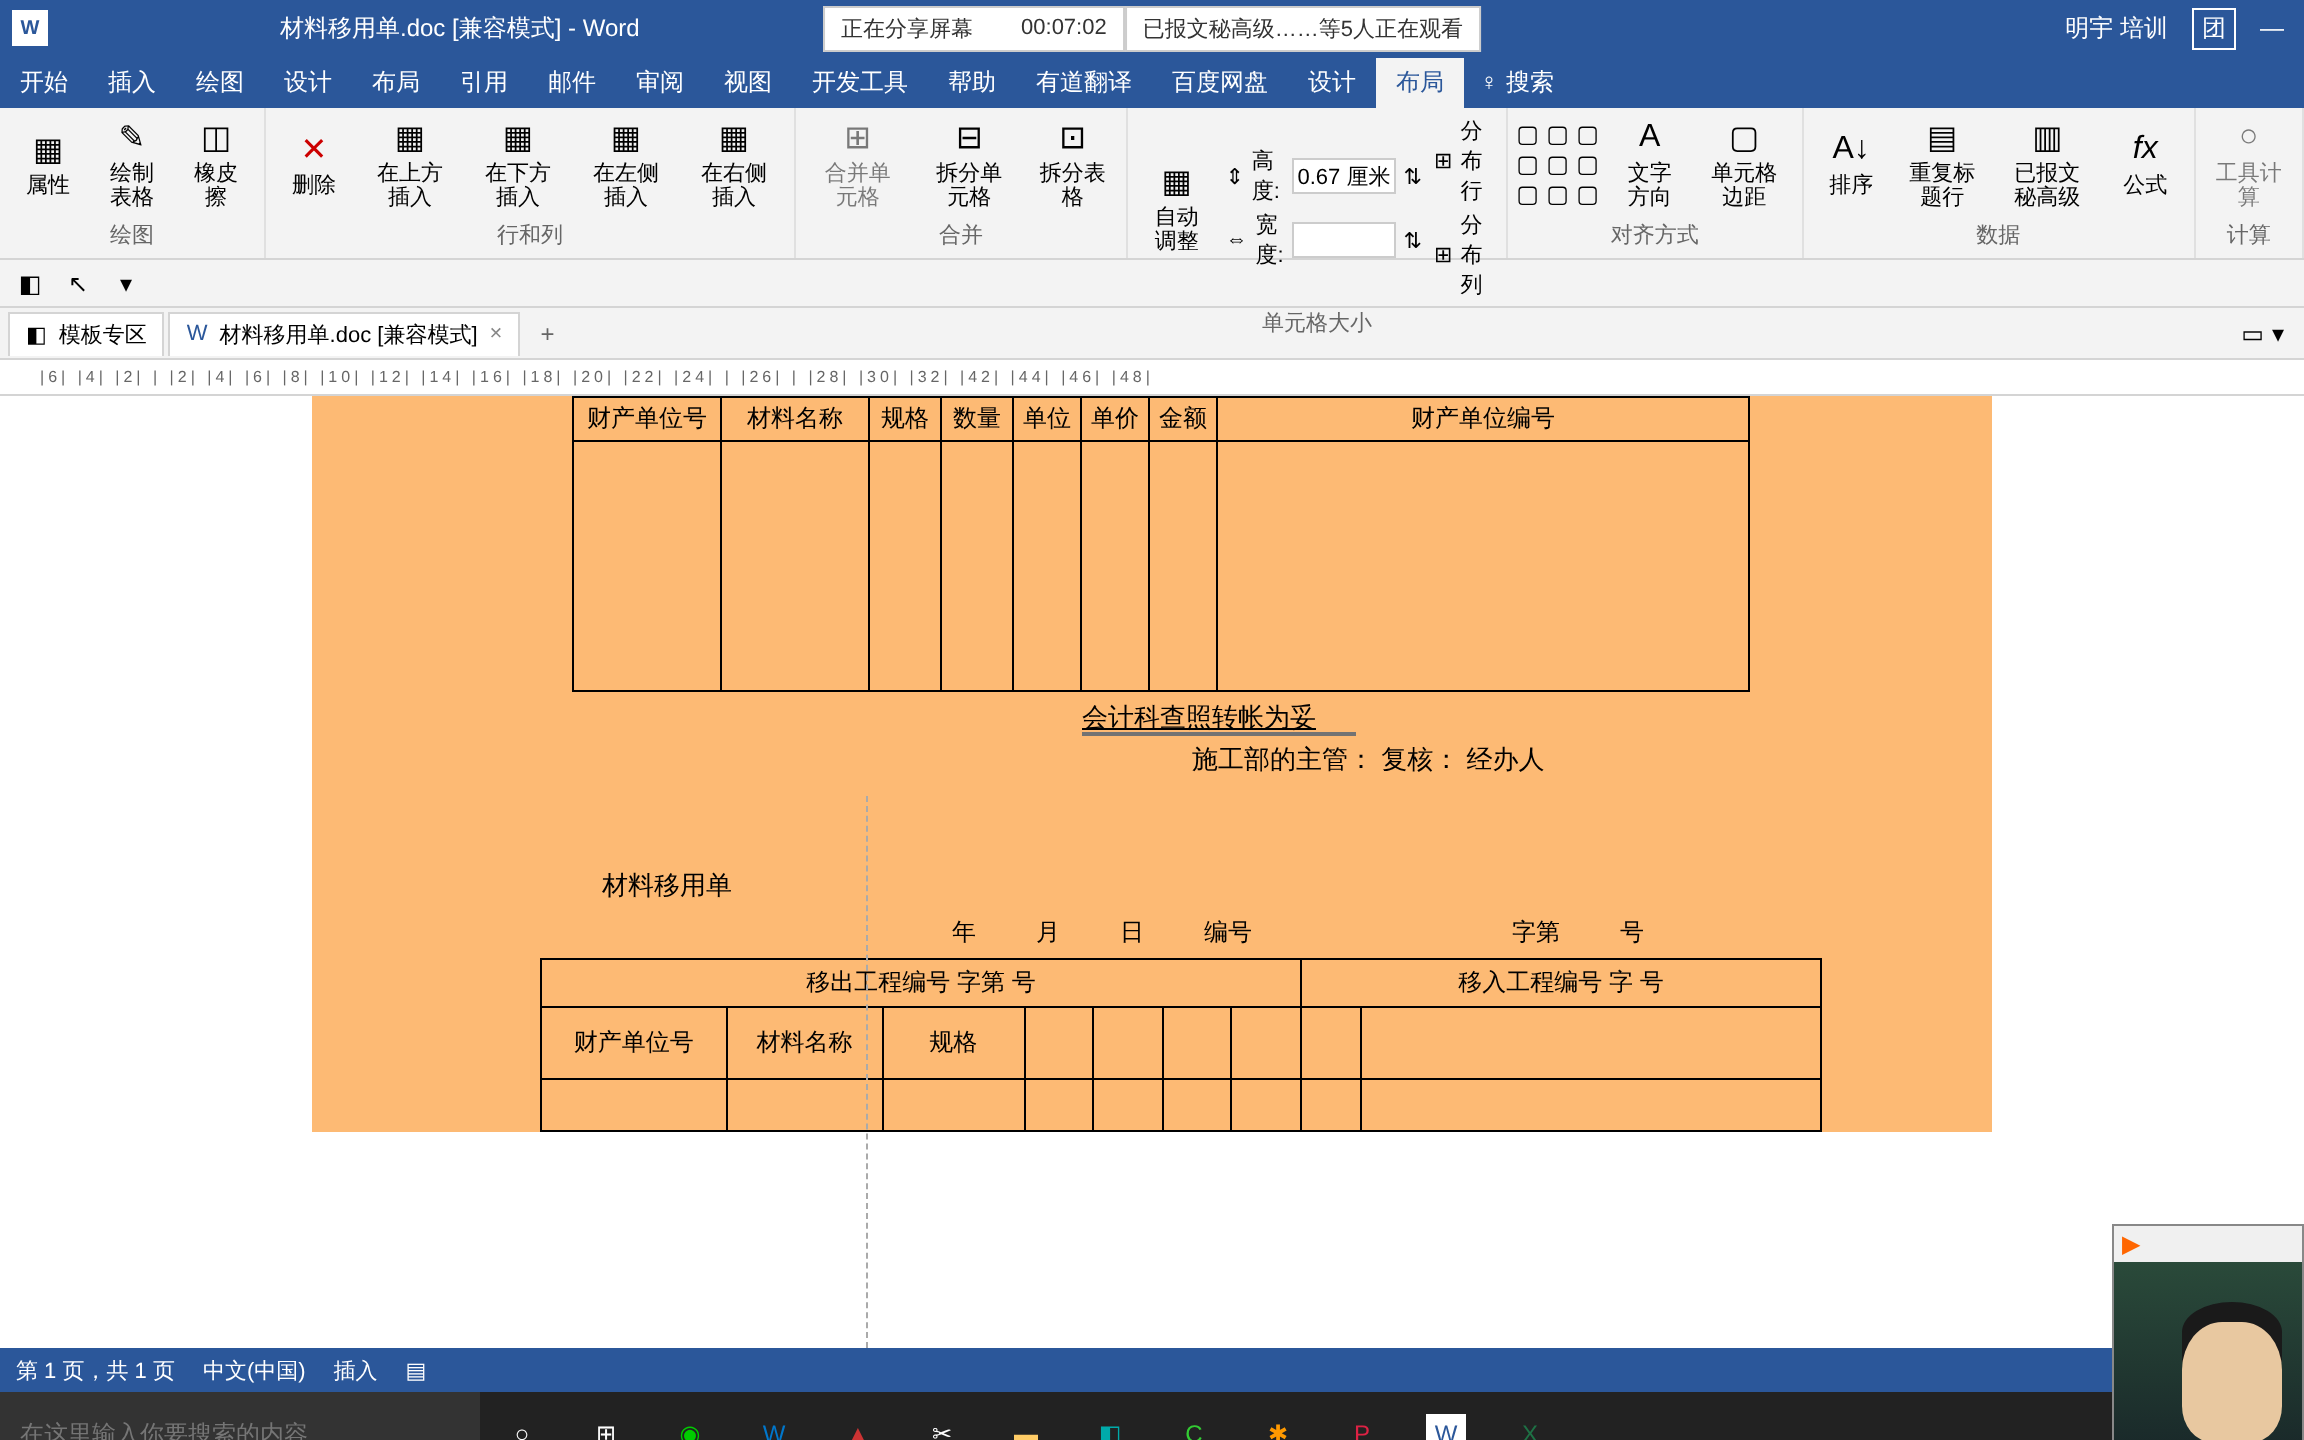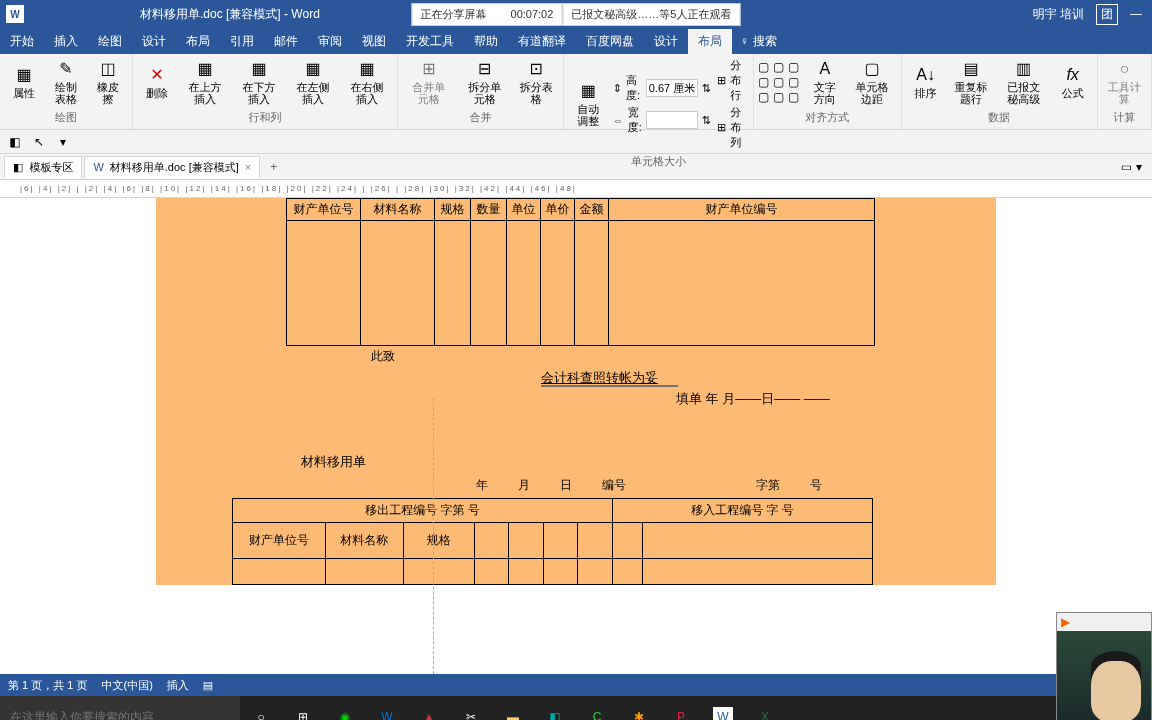--- a/index.html
+++ b/index.html
@@ -47,21 +47,21 @@
   .doc-table .header-cell { height: 18px; }
   .doc-table .body-cell { height: 125px; }
   
   .text-block { padding-left: 200px; margin-top: 4px; font-size: 13px; }
   .text-line { margin: 3px 0; }
   .underline-text { text-decoration: underline; }
   
   .second-form { margin-top: 45px; }
   .form-title { padding-left: 125px; font-size: 13px; margin-bottom: 6px; }
   .form-date-line { display: flex; gap: 30px; padding-left: 300px; font-size: 12px; margin-bottom: 4px; }
-  .doc-table2 { border-collapse: collapse; margin-left: 56px; }
+  .doc-table2 { border-collapse: collapse; margin-left: 94px; }
   .doc-table2 td { border: 1px solid #000; padding: 3px 6px; font-size: 12px; text-align: center; }
   
   .statusbar { background: #2b579a; color: #fff; height: 22px; display: flex; align-items: center; padding: 0 8px; font-size: 11px; gap: 14px; }
   .statusbar-right { margin-left: auto; display: flex; gap: 6px; align-items: center; }
   .status-btn { width: 16px; height: 16px; display: flex; align-items: center; justify-content: center; }
   
   .taskbar { background: #222; height: 42px; display: flex; align-items: center; padding: 0; }
   .taskbar-search { background: #333; color: #999; width: 240px; height: 42px; display: flex; align-items: center; padding: 0 10px; font-size: 12px; border: none; }
   .taskbar-icons { display: flex; align-items: center; height: 100%; }
   .taskbar-icon { width: 42px; height: 42px; display: flex; align-items: center; justify-content: center; cursor: pointer; }
@@ -315,24 +315,23 @@
             <td></td>
             <td></td>
             <td></td>
             <td></td>
             <td></td>
             <td></td>
             <td></td>
       </tr>
     </tbody>
       </table>
-    <div style="padding-left:195px;margin-top:2px">此致</div>
     <div class="text-block">
       <div class="text-line" style="padding-left:165px"><span class="underline-text" style="border-bottom:2px solid #737373;padding:0 20px 0 0">会计科查照转帐为妥</span></div>
-      <div class="text-line" style="padding-left:300px">填单      年      月——日——    ——</div>
+      <div class="text-line" style="padding-left:220px">施工部的主管：  复核：   经办人</div>
     </div>
 
     <div class="second-form">
       <div class="form-title">材料移用单</div>
       <div class="form-date-line">
         <span>年</span>
         <span>月</span>
         <span>日</span>
         <span>编号</span>
         <span style="margin-left:100px">字第</span>

